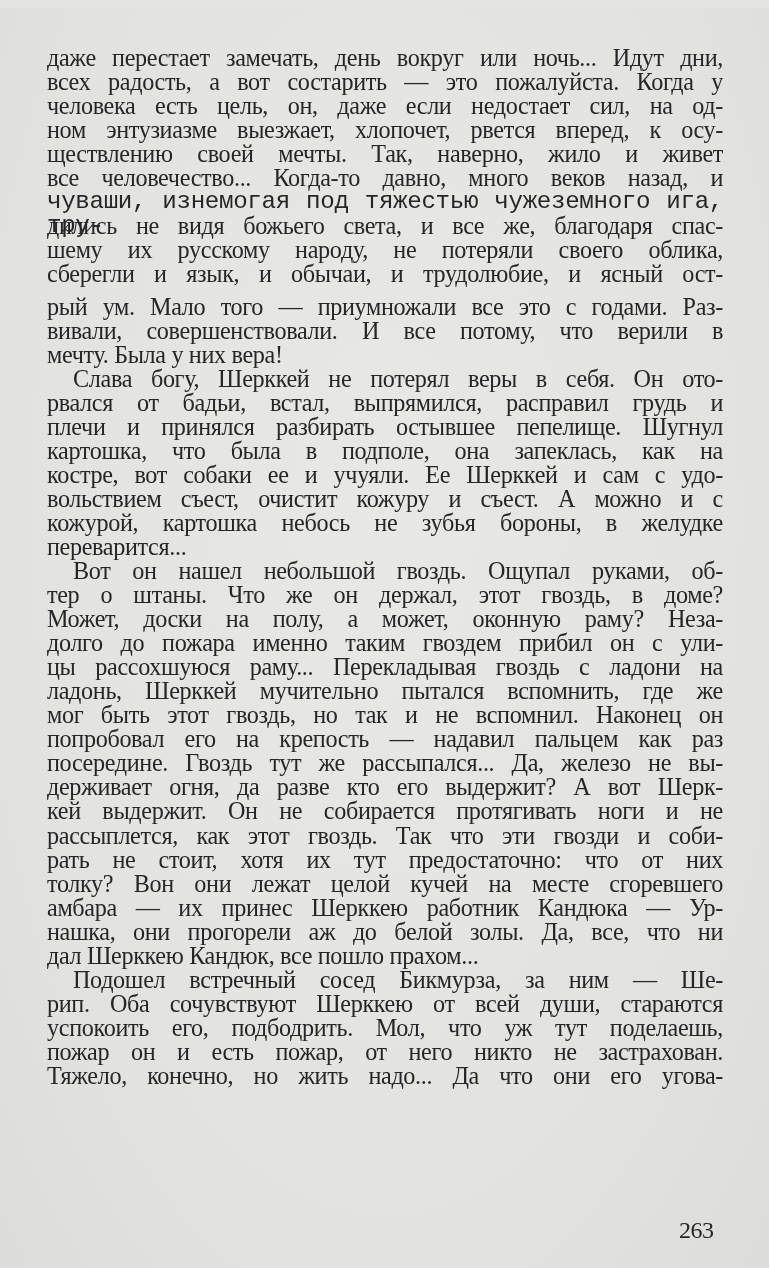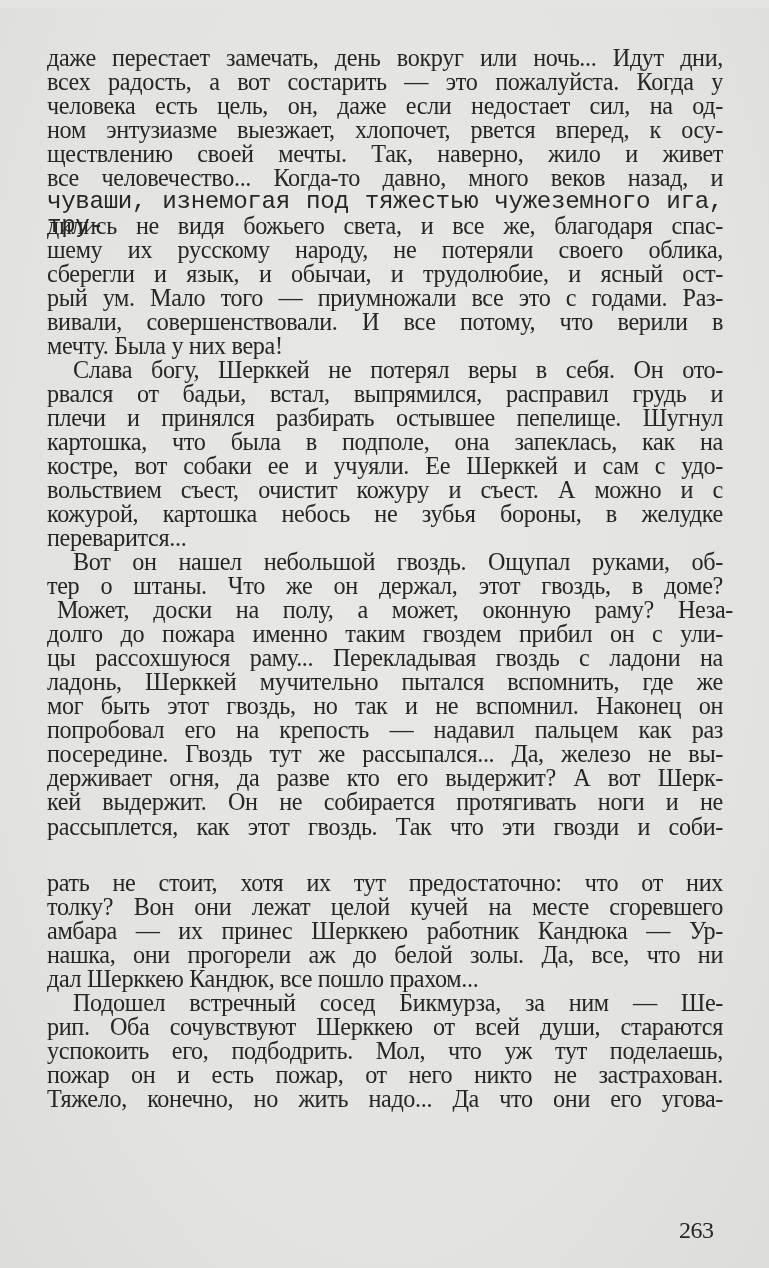--- a/index.html
+++ b/index.html
@@ -67,48 +67,48 @@
         <div class="line" style="white-space: normal; width: 676px;">даже перестает замечать, день вокруг или ночь... Идут дни,</div>
         <div class="line" style="white-space: normal; width: 676px;">всех радость, а вот состарить — это пожалуйста. Когда у</div>
         <div class="line" style="white-space: normal; width: 676px;">человека есть цель, он, даже если недостает сил, на од-</div>
         <div class="line" style="white-space: normal; width: 676px;">ном энтузиазме выезжает, хлопочет, рвется вперед, к осу-</div>
         <div class="line" style="white-space: normal; width: 676px;">ществлению своей мечты. Так, наверно, жило и живет</div>
         <div class="line" style="white-space: normal; width: 676px;">все человечество... Когда-то давно, много веков назад, и</div>
         <div class="line" style="white-space: normal; width: 676px; font-family: Liberation Mono, monospace;">чуваши, изнемогая под тяжестью чужеземного ига, тру-</div>
         <div class="line" style="white-space: normal; width: 676px;">дились не видя божьего света, и все же, благодаря спас-</div>
         <div class="line" style="white-space: normal; width: 676px;">шему их русскому народу, не потеряли своего облика,</div>
         <div class="line" style="white-space: normal; width: 676px;">сберегли и язык, и обычаи, и трудолюбие, и ясный ост-</div>
-        <div class="line" style="white-space: normal; width: 676px;">рый ум. Мало того — приумножали все это с годами. Раз-</div>
+        <div class="line" style="white-space: normal; width: 676px; margin-top: 9px;">рый ум. Мало того — приумножали все это с годами. Раз-</div>
         <div class="line" style="white-space: normal; width: 676px;">вивали, совершенствовали. И все потому, что верили в</div>
         <div class="line last" style="white-space: normal; width: 676px;">мечту. Была у них вера!</div>
       </div>
       <div>
         <div class="line indent" style="white-space: normal; width: 650px;">Слава богу, Шерккей не потерял веры в себя. Он ото-</div>
         <div class="line" style="white-space: normal; width: 676px;">рвался от бадьи, встал, выпрямился, расправил грудь и</div>
         <div class="line" style="white-space: normal; width: 676px;">плечи и принялся разбирать остывшее пепелище. Шугнул</div>
         <div class="line" style="white-space: normal; width: 676px;">картошка, что была в подполе, она запеклась, как на</div>
         <div class="line" style="white-space: normal; width: 676px;">костре, вот собаки ее и учуяли. Ее Шерккей и сам с удо-</div>
         <div class="line" style="white-space: normal; width: 676px;">вольствием съест, очистит кожуру и съест. А можно и с</div>
         <div class="line" style="white-space: normal; width: 676px;">кожурой, картошка небось не зубья бороны, в желудке</div>
         <div class="line last" style="white-space: normal; width: 676px;">переварится...</div>
       </div>
       <div>
         <div class="line indent" style="white-space: normal; width: 650px;">Вот он нашел небольшой гвоздь. Ощупал руками, об-</div>
         <div class="line" style="white-space: normal; width: 676px;">тер о штаны. Что же он  держал, этот гвоздь, в доме?</div>
-        <div class="line" style="white-space: normal; width: 676px; margin-left: 10px;">Может, доски на полу, а может, оконную раму? Неза-</div>
+        <div class="line" style="white-space: normal; width: 676px;">Может, доски на полу, а может, оконную раму? Неза-</div>
         <div class="line" style="white-space: normal; width: 676px;">долго до пожара именно таким гвоздем прибил он с ули-</div>
         <div class="line" style="white-space: normal; width: 676px;">цы рассохшуюся раму... Перекладывая гвоздь с ладони на</div>
         <div class="line" style="white-space: normal; width: 676px;">ладонь, Шерккей мучительно пытался вспомнить, где же</div>
         <div class="line" style="white-space: normal; width: 676px;">мог быть этот гвоздь, но так и не вспомнил. Наконец он</div>
         <div class="line" style="white-space: normal; width: 676px;">попробовал его на крепость — надавил пальцем как раз</div>
         <div class="line" style="white-space: normal; width: 676px;">посередине. Гвоздь тут же рассыпался... Да, железо не вы-</div>
         <div class="line" style="white-space: normal; width: 676px;">держивает огня, да разве кто его выдержит? А вот Шерк-</div>
         <div class="line" style="white-space: normal; width: 676px;">кей выдержит. Он не собирается протягивать ноги и не</div>
         <div class="line" style="white-space: normal; width: 676px;">рассыплется, как этот гвоздь. Так что эти гвозди и соби-</div>
-        <div class="line" style="white-space: normal; width: 676px; margin-top: 32px;">рать не стоит, хотя их тут предостаточно: что от них</div>
+        <div class="line" style="white-space: normal; width: 676px;">рать не стоит, хотя их тут предостаточно: что от них</div>
         <div class="line" style="white-space: normal; width: 676px;">толку? Вон они лежат целой кучей на месте сгоревшего</div>
         <div class="line" style="white-space: normal; width: 676px;">амбара — их принес Шерккею работник Кандюка — Ур-</div>
         <div class="line" style="white-space: normal; width: 676px;">нашка, они прогорели аж до белой золы. Да, все, что ни</div>
         <div class="line last" style="white-space: normal; width: 676px;">дал Шерккею Кандюк, все пошло прахом...</div>
       </div>
       <div>
         <div class="line indent" style="white-space: normal; width: 650px;">Подошел встречный сосед Бикмурза, за ним — Ше-</div>
         <div class="line" style="white-space: normal; width: 676px;">рип. Оба сочувствуют Шерккею от всей души, стараются</div>
         <div class="line" style="white-space: normal; width: 676px;">успокоить его, подбодрить. Мол, что уж тут поделаешь,</div>
         <div class="line" style="white-space: normal; width: 676px;">пожар он и есть пожар, от него никто не застрахован.</div>

